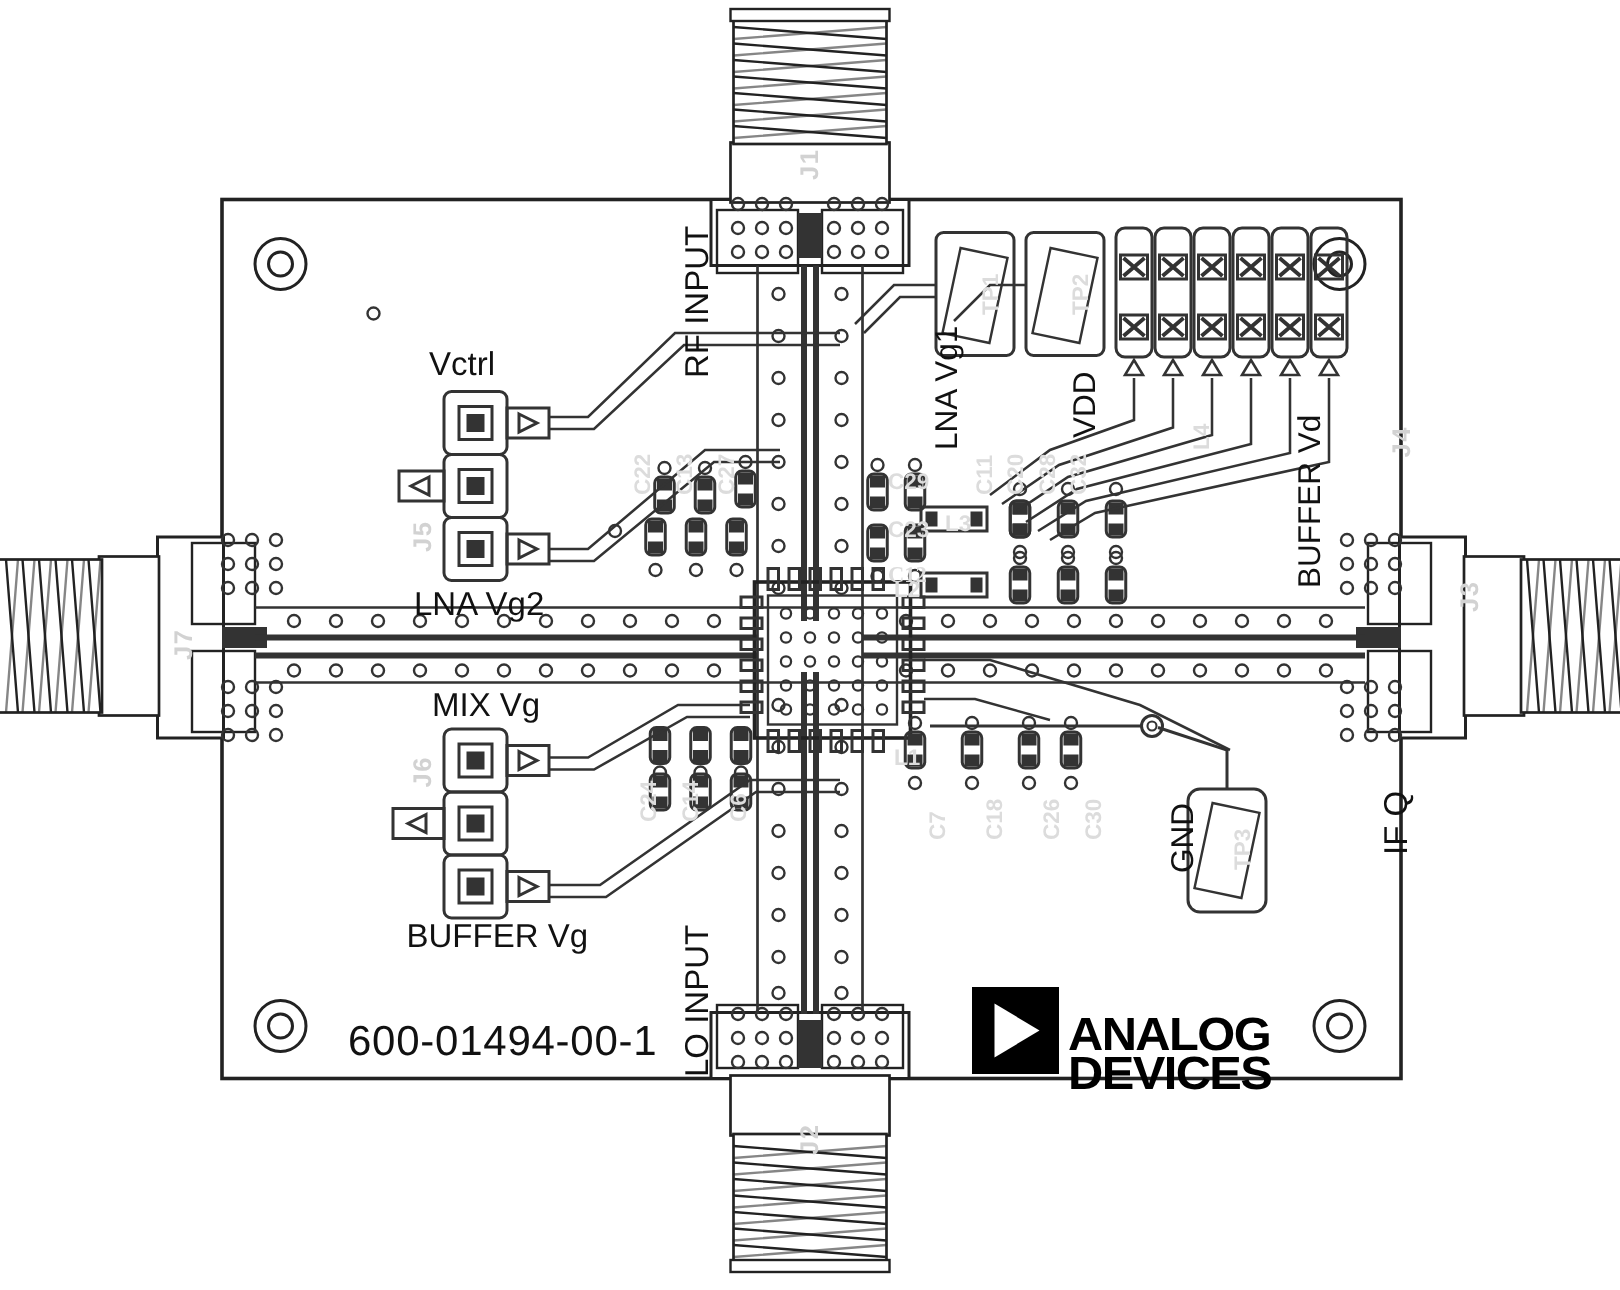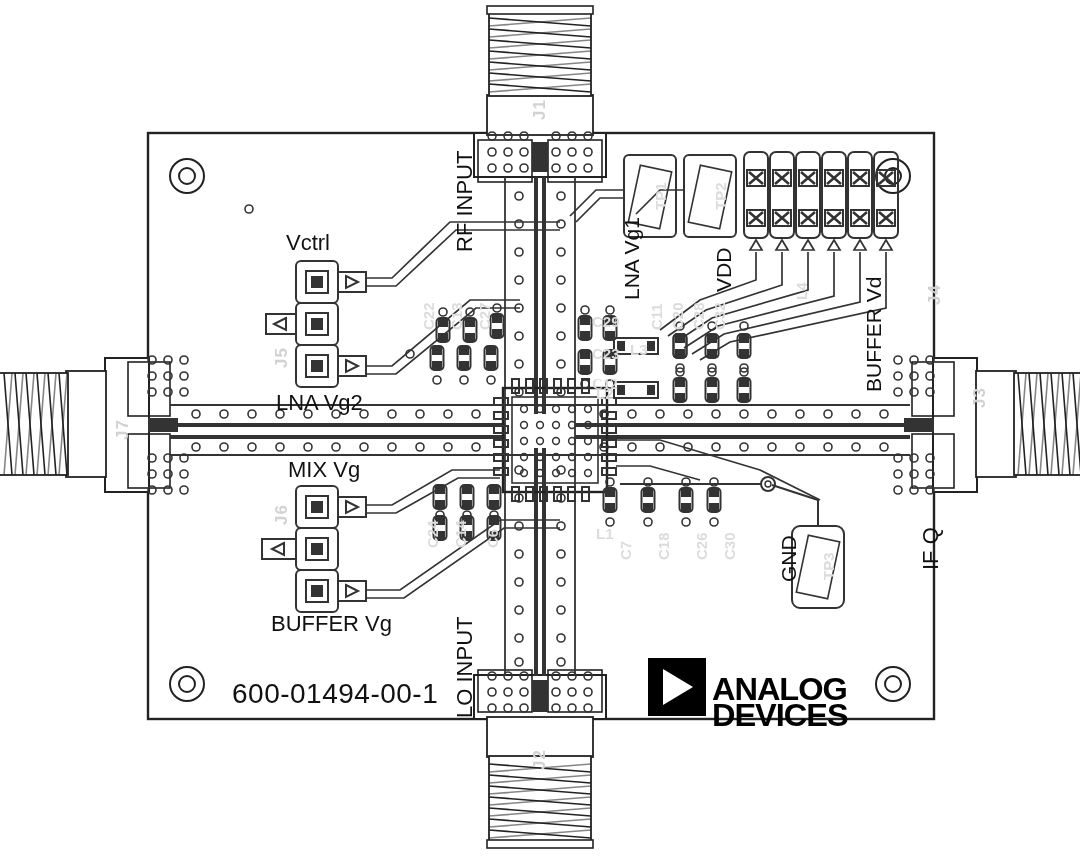--- a/index.html
+++ b/index.html
@@ -620,21 +620,21 @@
   <div class="lbl faint2 rot" style="left:476px; top:330px; transform:rotate(-90deg);">C27</div>
   <div class="lbl faint2 rot" style="left:648px; top:330px; transform:rotate(-90deg);">C11</div>
   <div class="lbl faint2 rot" style="left:669px; top:330px; transform:rotate(-90deg);">C20</div>
   <div class="lbl faint2 rot" style="left:690px; top:330px; transform:rotate(-90deg);">C28</div>
   <div class="lbl faint2 rot" style="left:711px; top:330px; transform:rotate(-90deg);">C32</div>
   <div class="lbl faint2" style="left:592px; top:313px;text-align:right;">C29</div>
   <div class="lbl faint2" style="left:592px; top:345px;">C23</div>
   <div class="lbl faint2" style="left:592px; top:376px;font-family:Liberation Serif, serif;">C12</div>
   <div class="lbl faint2" style="left:630px; top:341px;text-align:center;">L3</div>
   <div class="lbl faint2" style="left:596px; top:385px;">L2</div>
-  <div class="lbl faint2" style="left:596px; top:525px;">L1</div>
+  <div class="lbl faint2" style="left:596px; top:497px;">L1</div>
   <div class="lbl faint2 rot" style="left:617px; top:560px; transform:rotate(-90deg);">C7</div>
   <div class="lbl faint2 rot" style="left:655px; top:560px; transform:rotate(-90deg);">C18</div>
   <div class="lbl faint2 rot" style="left:693px; top:560px; transform:rotate(-90deg);">C26</div>
   <div class="lbl faint2 rot" style="left:721px; top:560px; transform:rotate(-90deg);">C30</div>
   <div class="lbl faint2 rot" style="left:424px; top:548px; transform:rotate(-90deg);">C24</div>
   <div class="lbl faint2 rot" style="left:452px; top:548px; transform:rotate(-90deg);">C14</div>
   <div class="lbl faint2 rot" style="left:484px; top:548px; transform:rotate(-90deg);">C6</div>
   <div class="lbl faint2 rot" style="left:652px; top:210px; transform:rotate(-90deg);">TP1</div>
   <div class="lbl faint2 rot" style="left:712px; top:210px; transform:rotate(-90deg);">TP2</div>
   <div class="lbl faint2 rot" style="left:820px; top:580px; transform:rotate(-90deg);">TP3</div>

